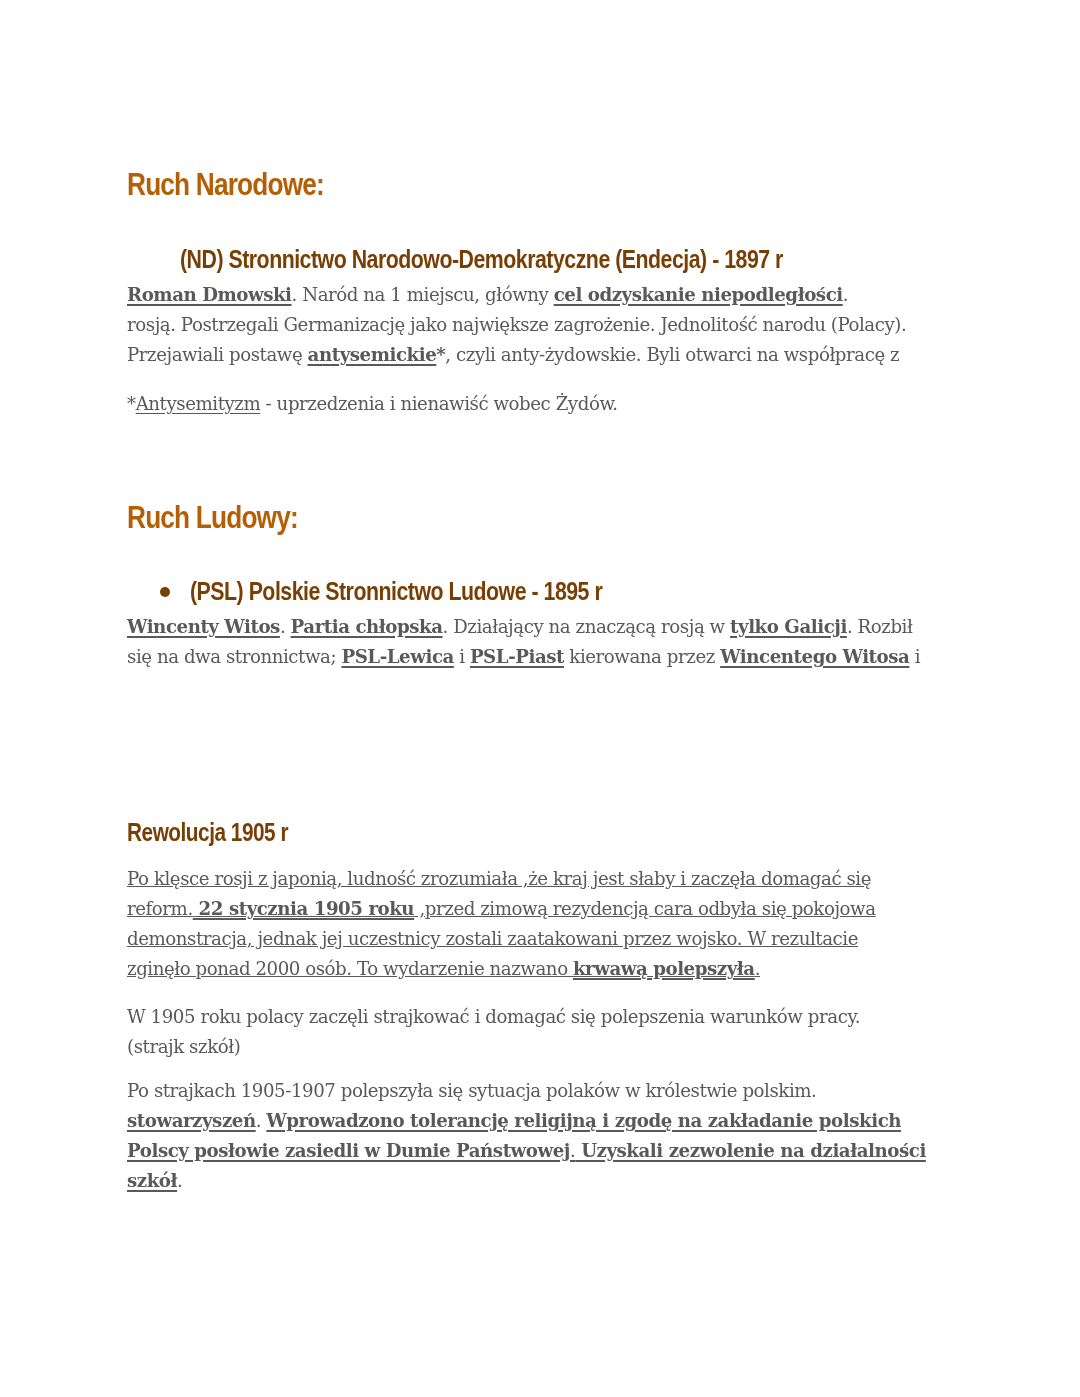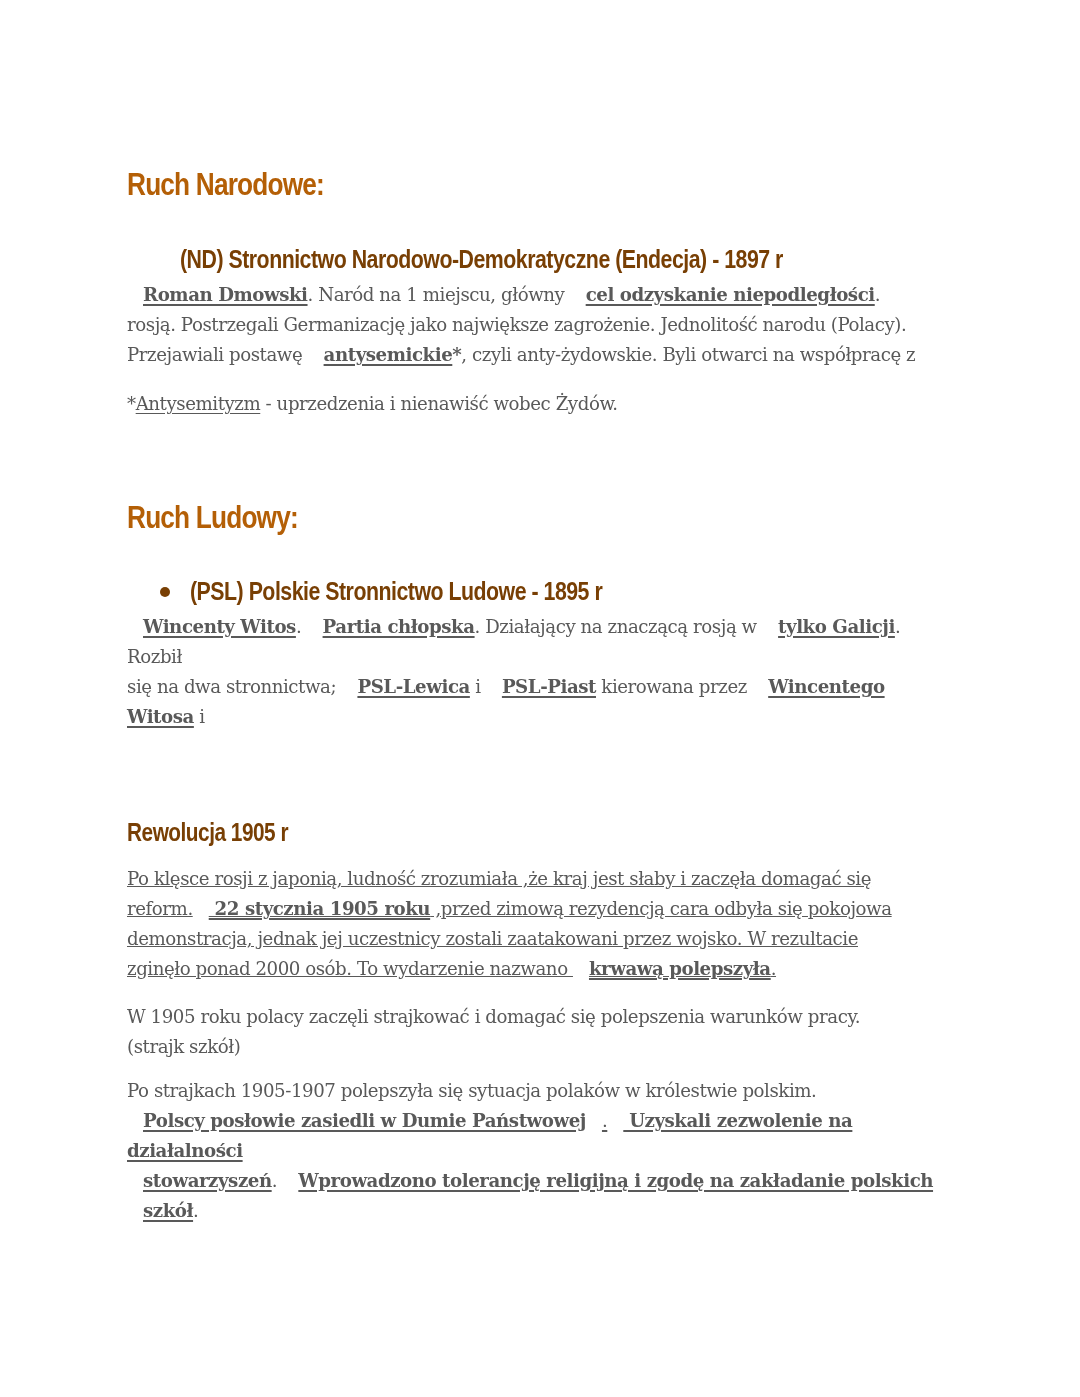--- a/index.html
+++ b/index.html
@@ -85,21 +85,20 @@
       letter-spacing: -0.45px;
     }
     .para b, .para u {
       color: #595959;
     }
     .em {
       font-weight: bold;
       text-decoration: underline;
       text-underline-offset: 3px;
       text-decoration-thickness: 1.5px;
-      margin-left: 16px;
     }
     .ul {
       text-decoration: underline;
       text-underline-offset: 3px;
     }
   </style>
 </head>
 <body>
 
 <div class="page">
@@ -157,23 +156,23 @@
   </div>
 
   <div class="para" style="top:1002px;">
     <div><span>W 1905  roku polacy zaczęli strajkować i domagać się polepszenia warunków pracy.</span></div>
     <div><span>(strajk szkół)</span></div>
   </div>
 
   <div class="para" style="top:1076px;">
     <div><span>Po strajkach  1905-1907 polepszyła się sytuacja polaków w królestwie polskim.</span></div>
     <div>
-      <span class="em">Polscy posłowie zasiedli w Dumie Państwowej</span><span class="em" style="font-weight:normal;">.</span><span class="em"> Uzyskali zezwolenie na działalności</span>
+      <span class="em">stowarzyszeń</span><span>. </span><span class="em">Wprowadzono tolerancję religijną i zgodę na zakładanie polskich</span>
     </div>
     <div>
-      <span class="em">stowarzyszeń</span><span>. </span><span class="em">Wprowadzono tolerancję religijną i zgodę na zakładanie polskich</span>
+      <span class="em">Polscy posłowie zasiedli w Dumie Państwowej</span><span class="em" style="font-weight:normal;">.</span><span class="em"> Uzyskali zezwolenie na działalności</span>
     </div>
     <div>
       <span class="em">szkół</span><span>.</span>
     </div>
   </div>
 
 </div>
 
 </body></html>

